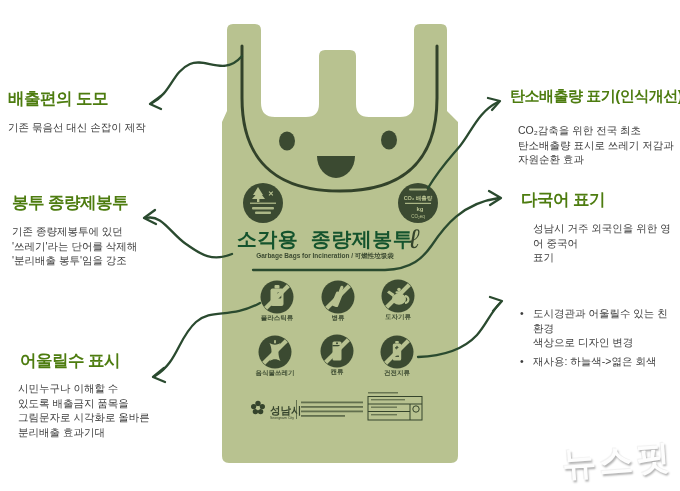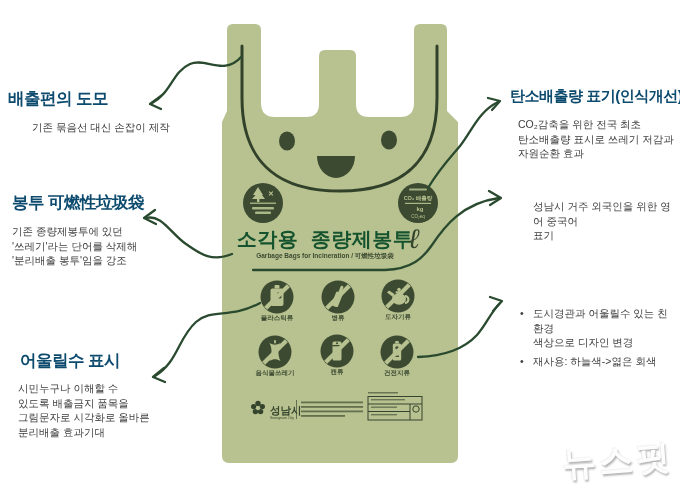--- a/index.html
+++ b/index.html
@@ -1,19 +1,19 @@
 <!DOCTYPE html>
 <html><head>
 <meta charset="utf-8">
 <style>
   html,body{margin:0;padding:0;background:#fff;}
   #stage{position:relative;width:680px;height:491px;background:#ffffff;overflow:hidden;
          font-family:"Liberation Sans", sans-serif;}
   .abs{position:absolute;}
-  .ann-title{font-weight:bold;font-size:16.5px;color:#0c4a6e;letter-spacing:-0.5px;white-space:nowrap;}
+  .ann-title{font-weight:bold;font-size:16.5px;color:#4d7c0f;letter-spacing:-0.5px;white-space:nowrap;}
   .ann-title.small{font-size:15px;}
   .ann-body{font-size:10.5px;color:#3d3d3d;line-height:1.4;white-space:pre-line;}
   ul.bullets{margin:0;padding:0;list-style:none;}
   ul.bullets li{position:relative;padding-left:13px;font-size:10.5px;color:#3d3d3d;
                 line-height:1.4;white-space:pre-line;margin-bottom:4px;}
   ul.bullets li::before{content:"•";position:absolute;left:0;top:0;color:#3d3d3d;}
   .bag-title{font-weight:bold;font-size:20px;color:#14532d;letter-spacing:0.5px;text-align:center;white-space:nowrap;font-family:Liberation Mono, monospace;}
   .bag-subtitle{font-weight:bold;font-size:6.5px;color:#3b4a31;text-align:center;white-space:nowrap;}
   .liter{font-family:"DejaVu Serif",serif;font-style:italic;font-size:28px;color:#35442c;}
   .picto-label{font-size:6.5px;color:#3b4a31;text-align:center;white-space:nowrap;font-weight:bold;}
@@ -199,46 +199,47 @@
   <div class="abs picto-label" style="left:302px;top:368px;width:70px;">캔류</div>
   <div class="abs picto-label" style="left:362px;top:369px;width:70px;">건전지류</div>
 
   <div class="abs" style="left:270px;top:405px;">
     <div class="city">성남시</div>
     <div class="city-en">Seongnam City</div>
   </div>
 
   <div class="abs" style="left:8px;top:88px;width:190px;">
     <div class="ann-title">배출편의 도모</div>
-    <div class="ann-body" style="margin-top:10px;margin-left:24px;">기존 묶음선 대신 손잡이 제작</div>
+    <div class="ann-body" style="margin-top:10px;">기존 묶음선 대신 손잡이 제작</div>
   </div>
 
   <div class="abs" style="left:12px;top:192px;width:190px;">
-    <div class="ann-title">봉투 可燃性垃圾袋</div>
+    <div class="ann-title">봉투 종량제봉투</div>
     <div class="ann-body" style="margin-top:10px;">기존 종량제봉투에 있던
 '쓰레기'라는 단어를 삭제해
 '분리배출 봉투'임을 강조</div>
   </div>
 
   <div class="abs" style="left:20px;top:350px;width:190px;">
     <div class="ann-title">어울릴수 표시</div>
     <div class="ann-body" style="margin-top:9px;margin-left:-2px;">시민누구나 이해할 수
 있도록 배출금지 품목을
 그림문자로 시각화로 올바른
 분리배출 효과기대</div>
   </div>
 
   <div class="abs" style="left:510px;top:87px;width:168px;">
     <div class="ann-title small">탄소배출량 표기(인식개선)</div>
-    <div class="ann-body" style="margin-top:11px;margin-left:8px;">CO₂감축을 위한 전국 최초
+    <div class="ann-body" style="margin-top:17px;margin-left:8px;">CO₂감축을 위한 전국 최초
 탄소배출량 표시로 쓰레기 저감과
 자원순환 효과</div>
   </div>
 
   <div class="abs" style="left:521px;top:189px;width:158px;">
+    <div class="ann-title">다국어 표기</div>
     <div class="ann-body" style="margin-top:10px;margin-left:12px;">성남시 거주 외국인을 위한 영어 중국어
 표기</div>
   </div>
 
   <div class="abs" style="left:518px;top:296px;width:160px;">
     <ul class="bullets" style="margin-top:10px;margin-left:2px;">
       <li>도시경관과 어울릴수 있는 친환경
 색상으로 디자인 변경</li>
       <li>재사용: 하늘색-&gt;엷은 회색</li>
     </ul>

